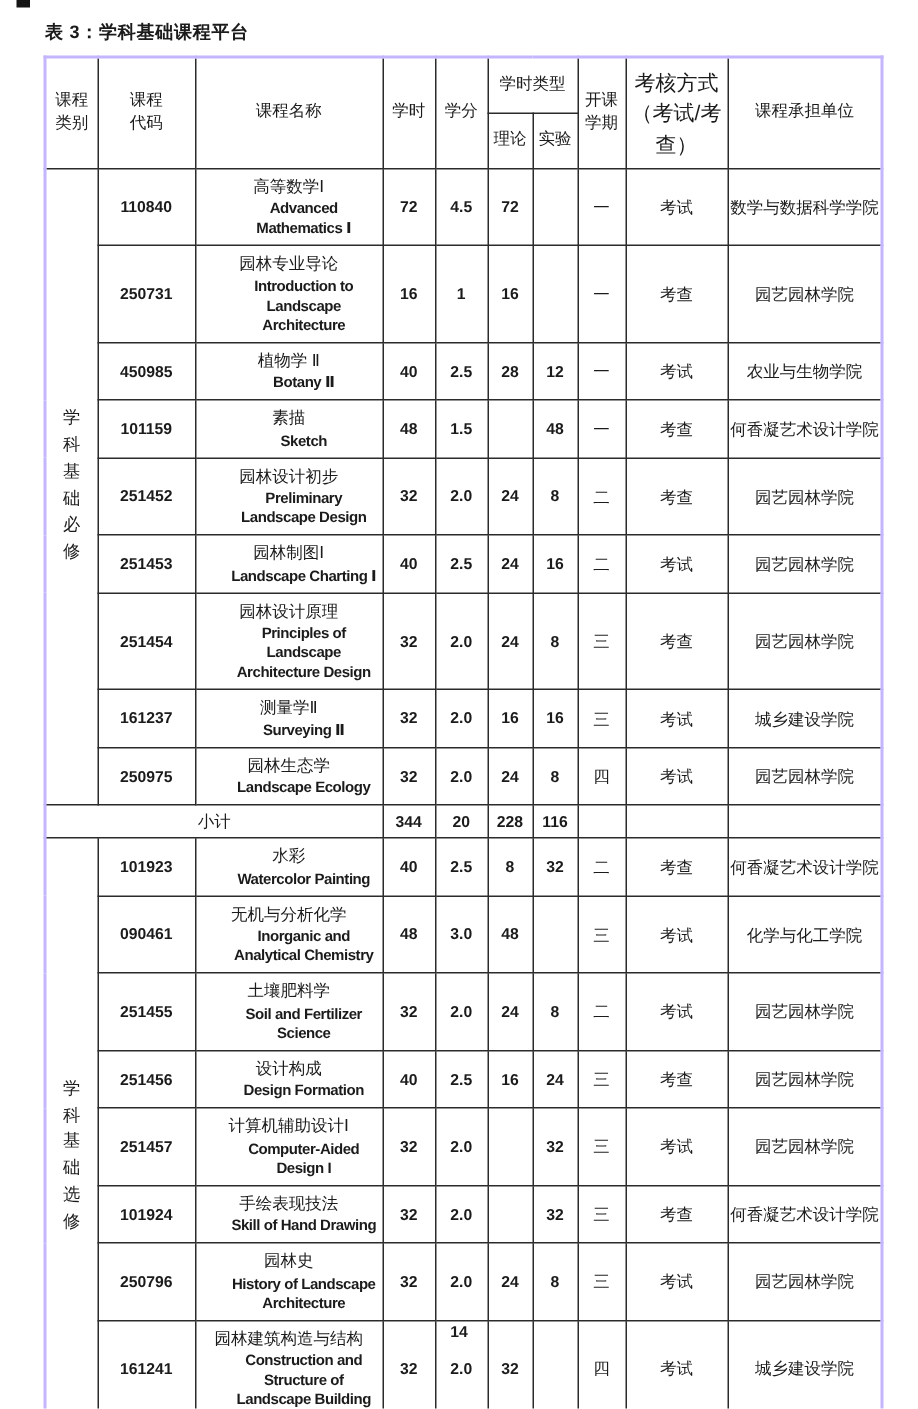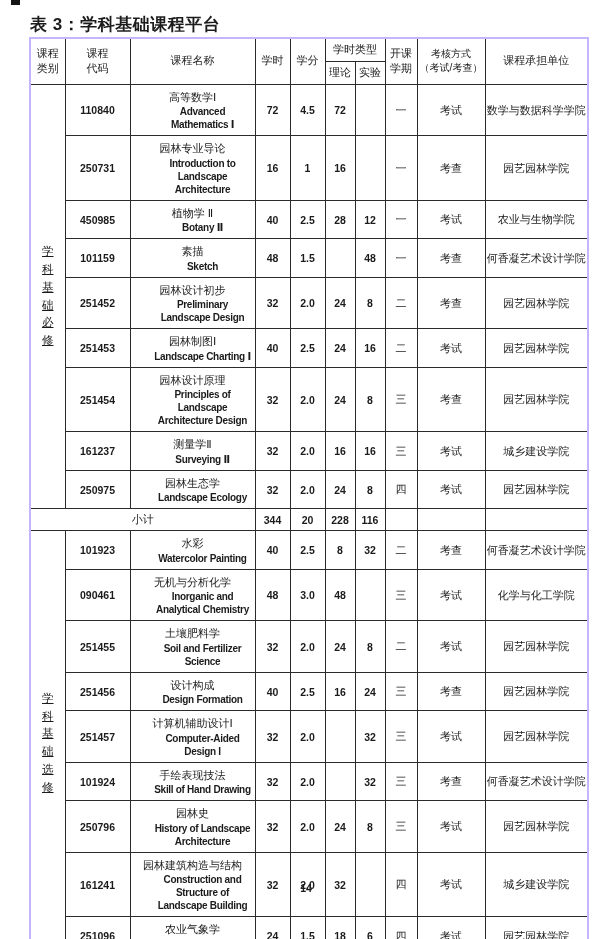--- a/index.html
+++ b/index.html
@@ -2,42 +2,42 @@
 <html><head>
 <meta charset="utf-8">
 <style>
   html,body { margin:0; padding:0; }
   body {
     width:612px; height:939px; background:#ffffff; position:relative;
     font-family:"Liberation Sans","DejaVu Sans",sans-serif;
     color:#1b1b1b; overflow:hidden;
   }
   .artifact { position:absolute; left:11px; top:0; width:9px; height:5px; background:#141414; }
-  .doc-title { position:absolute; left:30px; top:13px; font-size:17px; font-weight:bold; letter-spacing:0.5px; white-space:nowrap; }
+  .doc-title { position:absolute; left:30px; top:13px; font-size:12px; font-weight:bold; letter-spacing:0.5px; white-space:nowrap; }
   table.course-table {
     position:absolute; left:29px; top:37px; width:558px;
     border-collapse:collapse; table-layout:fixed;
     border:2px solid #c4b5fd;
   }
   .course-table td {
     border:1px solid #2b2b2b; text-align:center; vertical-align:middle;
     padding:3px 1px; overflow:visible;
   }
   thead td { font-size:11px; line-height:1.45; white-space:pre-line; padding:6px 0; }
-  td.assess-h { font-size:10px; padding:6px 0; }
+  td.assess-h { font-size:14px; padding:6px 0; }
   td.code { font-size:10.5px; font-weight:bold; }
   td.num  { font-size:10.5px; font-weight:bold; }
   td.name { padding:4px 2px; }
   .zh { font-size:11px; line-height:1.5; }
   .en { font-size:10px; font-weight:bold; line-height:1.3; letter-spacing:-0.3px;padding-left:20px; }
   td.sem { font-size:11px; }
   td.assess { font-size:11px; }
   td.unit { font-size:11px; white-space:nowrap; padding:3px 0; }
   td.cat { padding:2px 0; }
-  .vtext { width:13px; margin:12px auto; word-break:break-all; font-size:11.5px; line-height:1.55; text-align:center;text-decoration:underline; }
+  .vtext { width:13px; margin:12px auto; word-break:break-all; font-size:11.5px; line-height:1.55; text-align:center; }
   tr.subtotal td { padding:3px 1px;margin-top:15px; }
   td.subl { font-size:11px; }
   .footer { position:absolute; left:0; right:0; top:882px; text-align:center; font-size:10.5px; font-weight:bold; }
 </style>
 </head>
 <body>
 
 <div class="artifact"></div>
 
 <div class="doc-title">表 3：学科基础课程平台</div>

